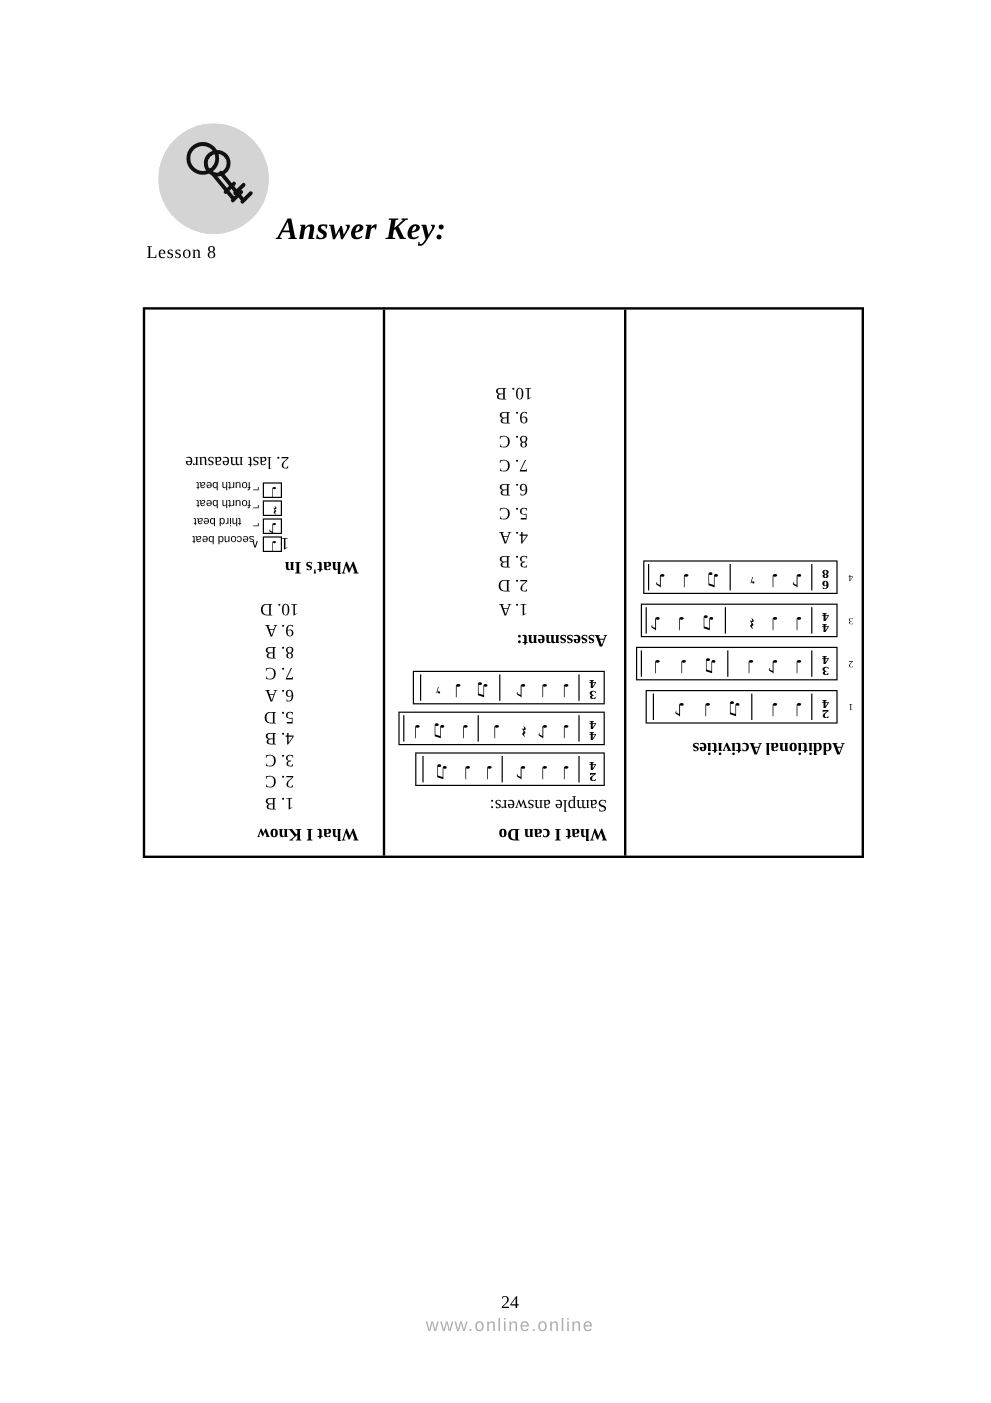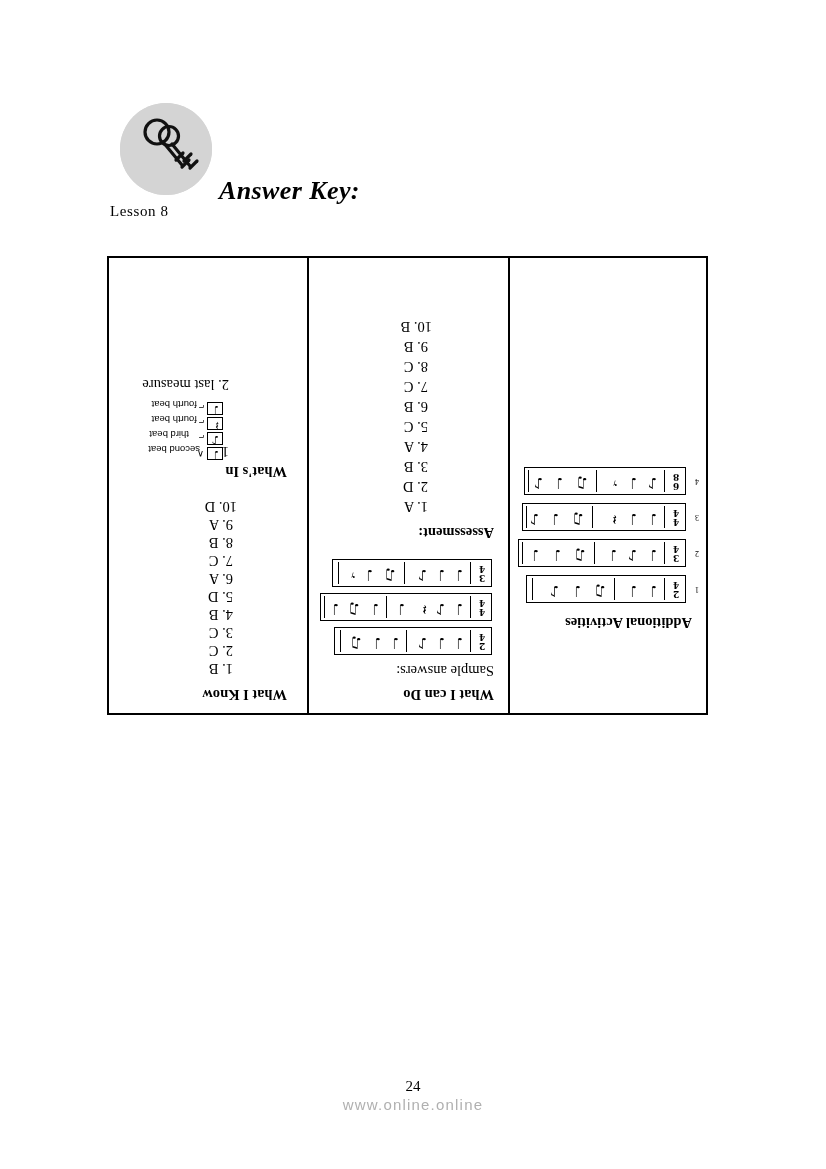--- a/index.html
+++ b/index.html
@@ -11,21 +11,21 @@
     height: 1169px;
     background: #ffffff;
     font-family: "Liberation Serif", serif;
     color: #000000;
     position: relative;
     overflow: hidden;
   }
 
   .page {
     position: absolute;
-    left: 0; top: 0;
+    left: 12px; top: 0;
     width: 678px;
     height: 1169px;
   }
 
   
   .key-badge {
     position: absolute;
     left: 120px;
     top: 103px;
     width: 92px;

